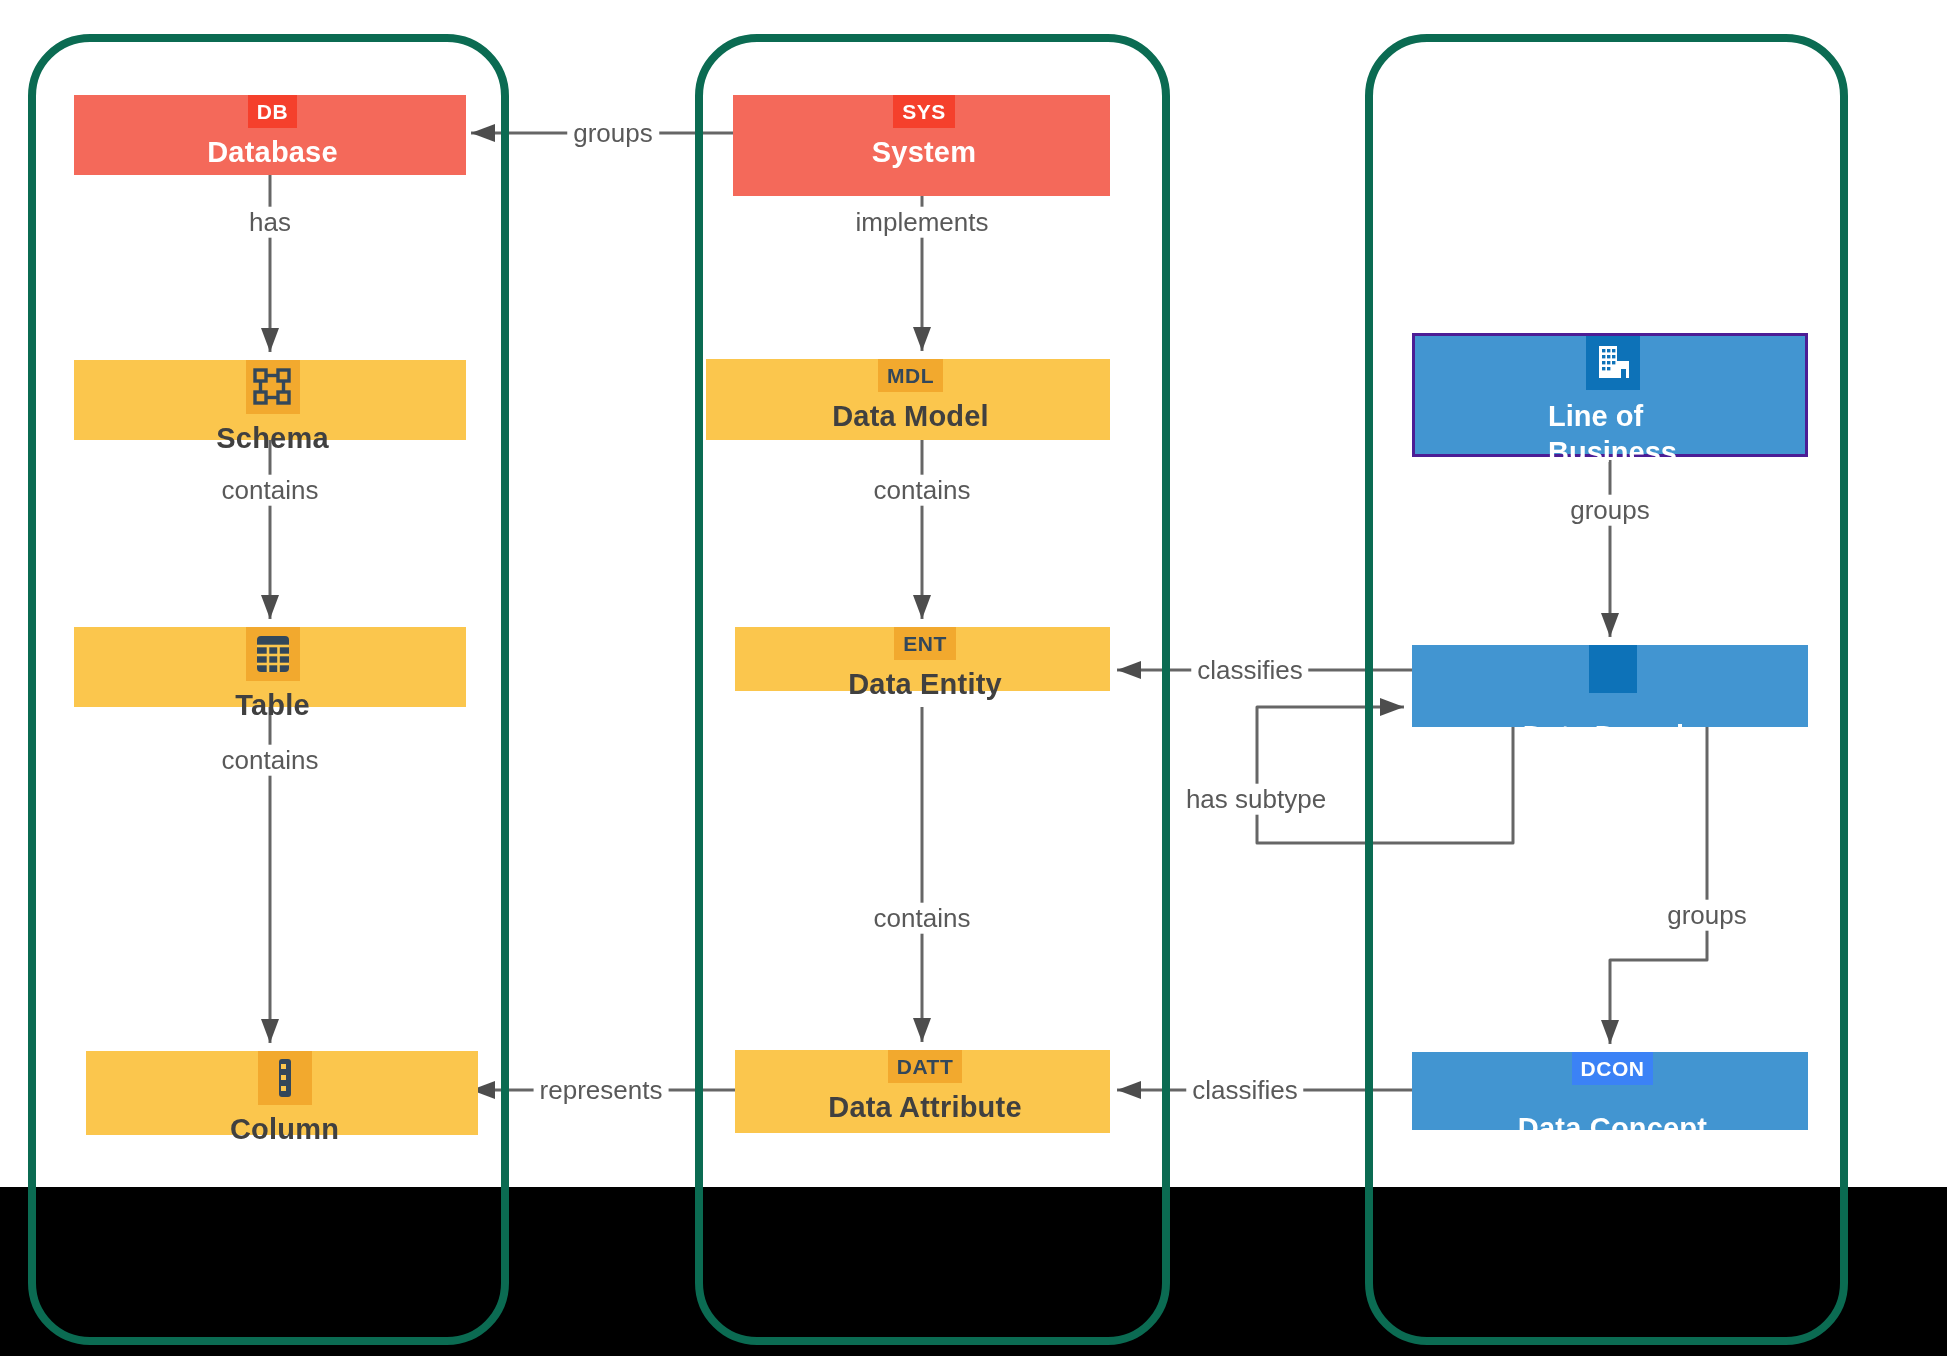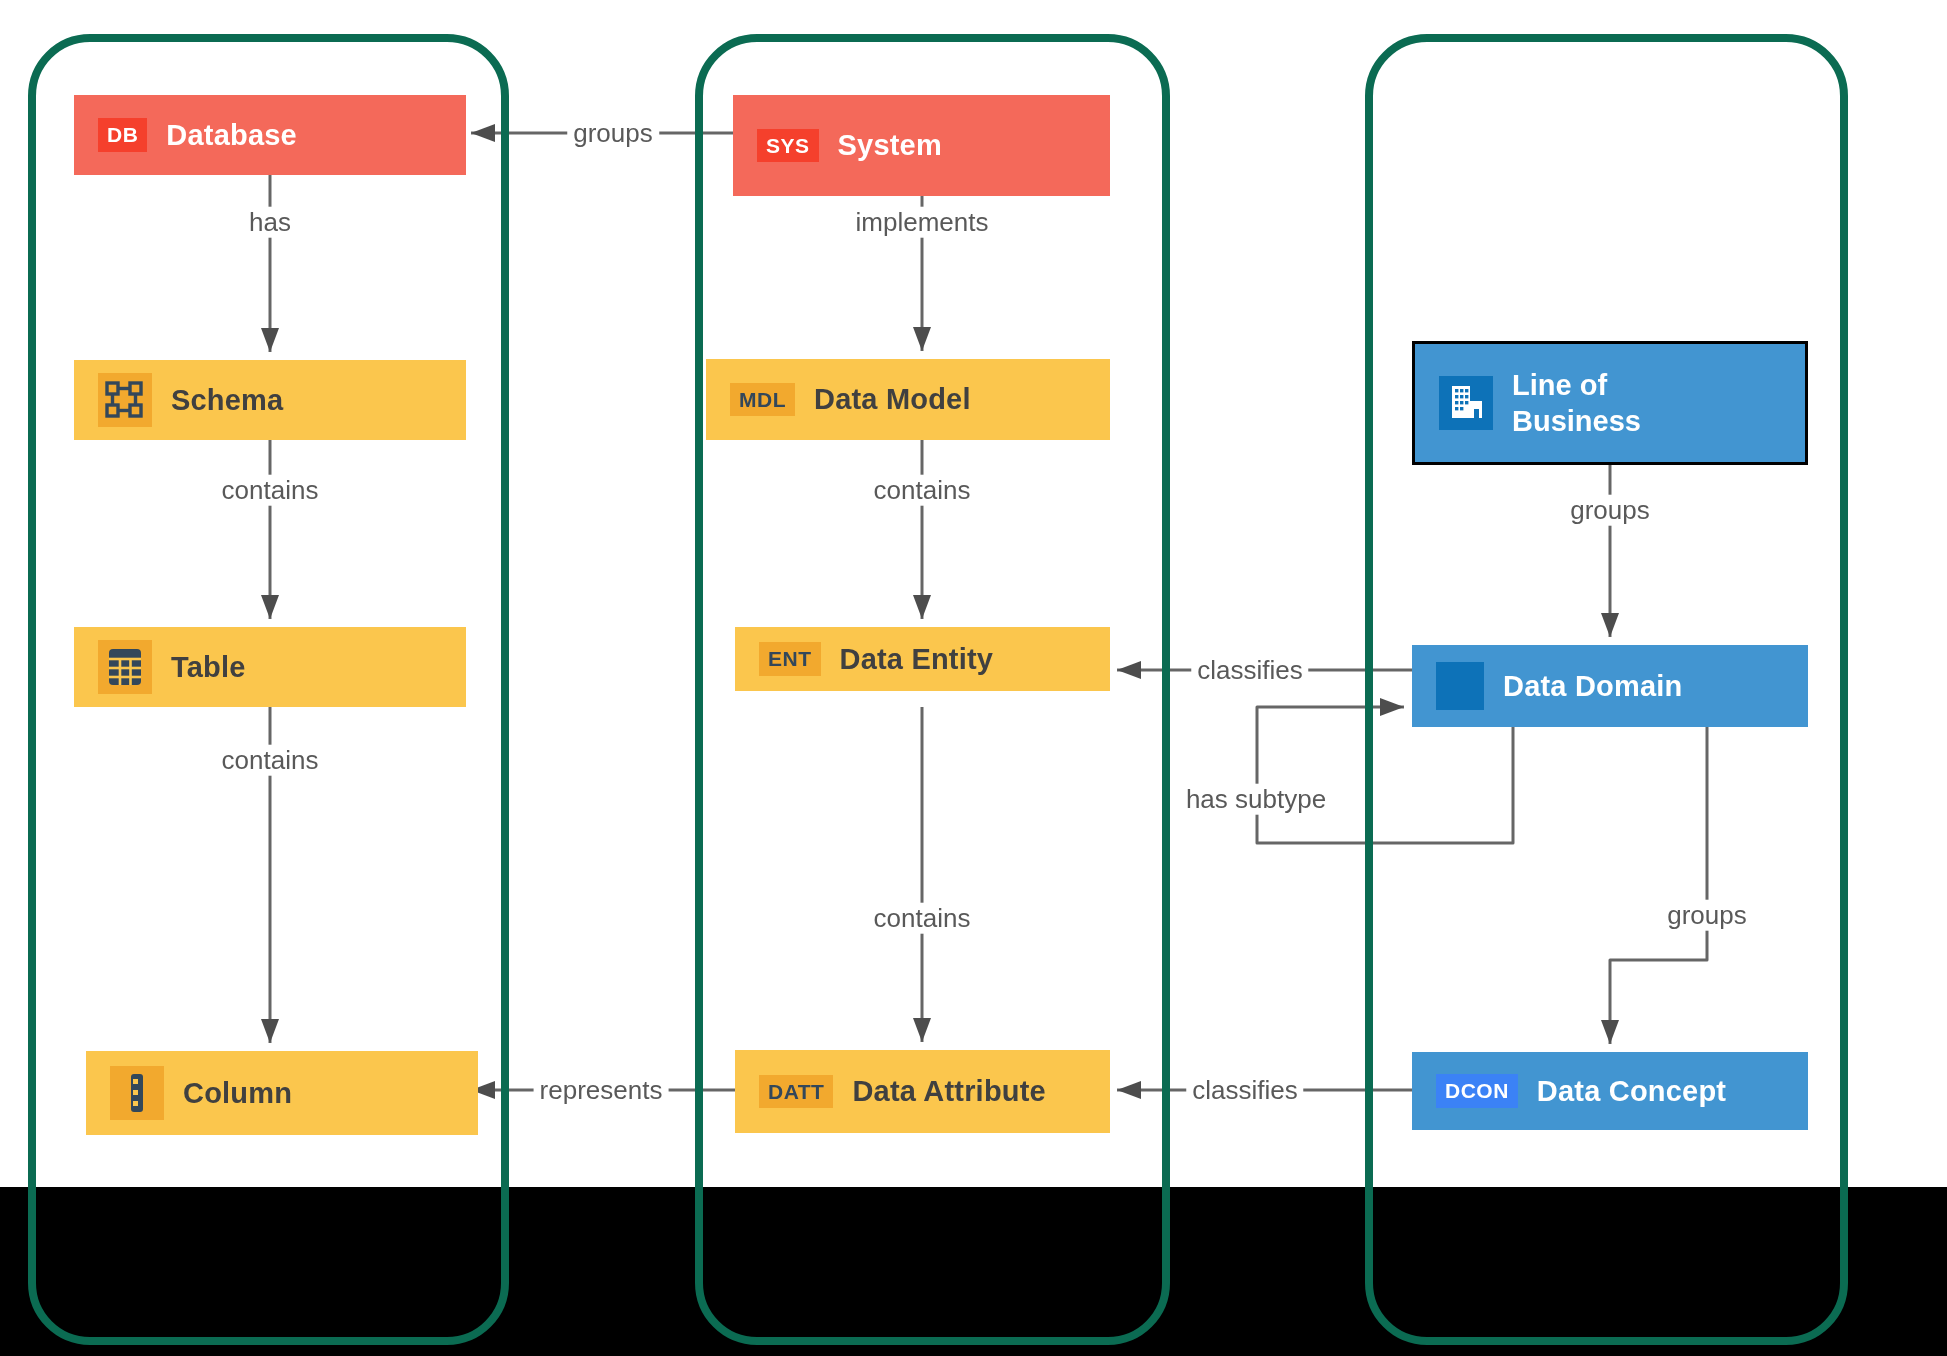--- a/index.html
+++ b/index.html
@@ -9,45 +9,45 @@
   }
   .black-band{position:absolute;left:0;top:1187px;width:1947px;height:169px;background:#000;z-index:3;}
   svg.connectors{position:absolute;left:0;top:0;z-index:4;}
   .edge-label{
     position:absolute;z-index:5;transform:translate(-50%,-50%);
     background:#ffffff;color:#595959;font-size:26px;line-height:1.1;
     padding:1px 6px;white-space:nowrap;
   }
   .node{
     position:absolute;z-index:6;display:flex;align-items:center;
-    padding-left:24px;box-sizing:border-box;gap:19px;
+    padding-left:5px;box-sizing:border-box;gap:8px;flex-direction:column;
   }
   .node .title{font-weight:bold;font-size:29px;letter-spacing:.2px;}
   .node.red{background:#f4695a;}
   .node.red .title{color:#ffffff;}
   .node.yellow{background:#fbc64d;}
   .node.yellow .title{color:#404040;}
   .node.blue{background:#4295d1;}
-  .node.blue .title{color:#ffffff;}
+  .node.blue .title{color:#ffffff;margin-top:19px;}
   .badge{
     font-weight:bold;font-size:21px;padding:4px 9px;letter-spacing:.5px;
     display:inline-block;line-height:1.2;
   }
   .badge.red-badge{background:#f5402c;color:#ffffff;}
   .badge.amber-badge{background:#f2a92e;color:#33475a;}
   .badge.blue-badge{background:#3b82f6;color:#ffffff;}
   .iconbox{width:54px;height:54px;display:flex;align-items:center;justify-content:center;flex:0 0 auto;}
   .iconbox.amber{background:#f2a92e;}
   .iconbox.blue{background:#0d72b8;}
   .plain-square{width:48px;height:48px;background:#0d72b8;flex:0 0 auto;}
   .lane{
     position:absolute;z-index:8;border:8px solid #0b6b52;border-radius:62px;
     box-sizing:border-box;background:transparent;pointer-events:none;
   }
-  .lob-border{border:3px solid #000000;margin-top:8px;}
+  .lob-border{border:3px solid #4c1d95;}
   .lob-title{font-weight:bold;font-size:29px;color:#fff;line-height:1.25;}
 </style>
 </head>
 <body>
 
 <div class="canvas">
 
   <div class="black-band"></div>
 
   <svg class="connectors" width="1947" height="1356" viewBox="0 0 1947 1356">

